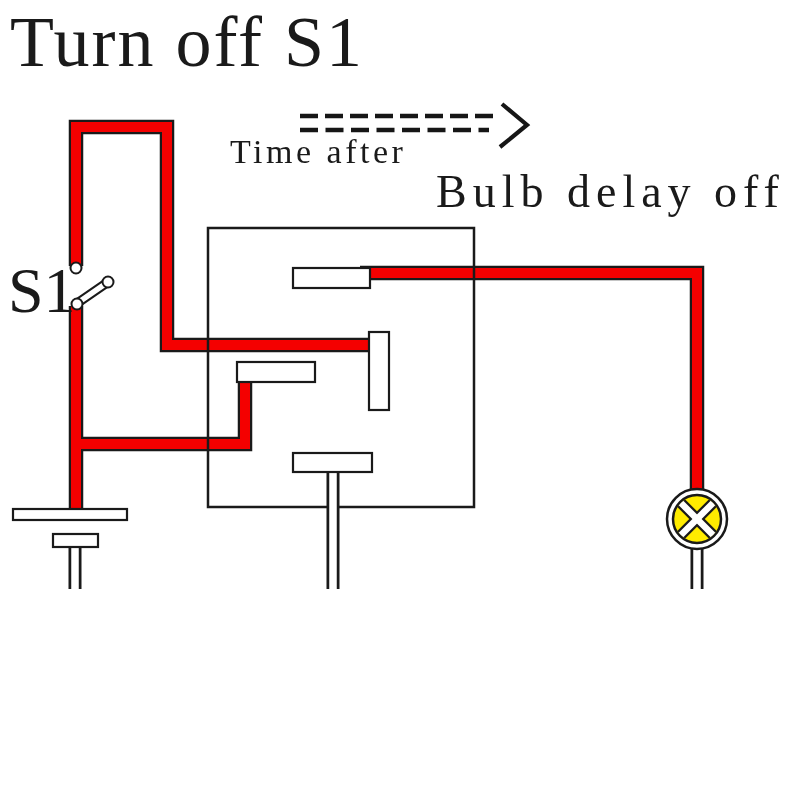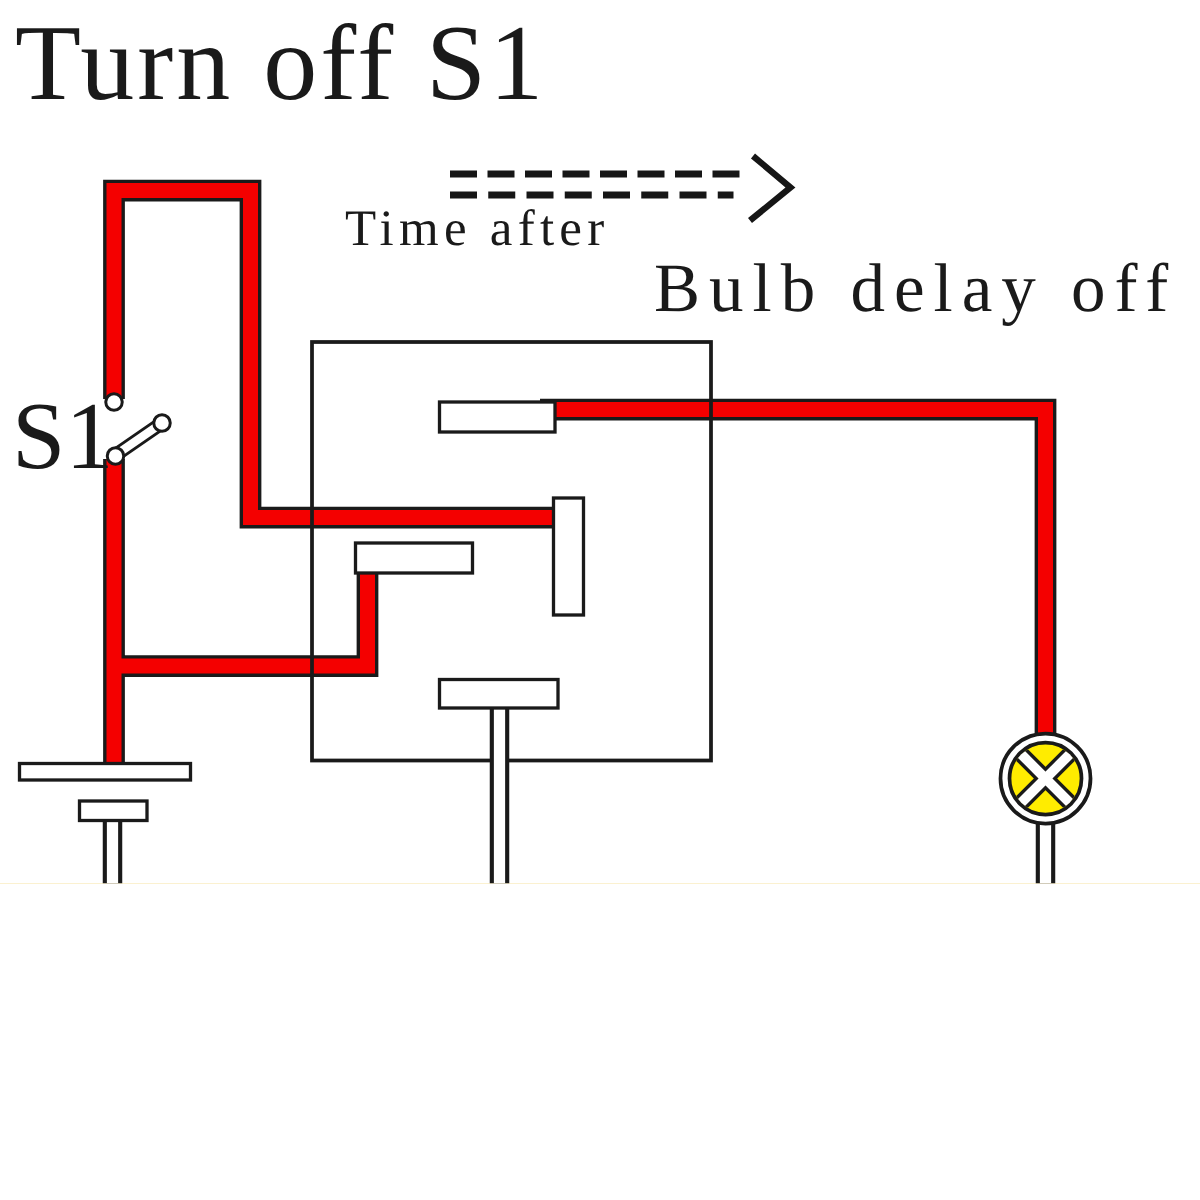--- a/index.html
+++ b/index.html
@@ -1,19 +1,19 @@
 <!DOCTYPE html>
 <html><head>
 <meta charset="utf-8">
 <style>
   html, body { margin: 0; padding: 0; background: #fff; }
   #stage {
     position: relative;
     width: 800px; height: 589px;
-    background: #eab308;
+    background: #0f766e;
     overflow: hidden;
     font-family: "Liberation Serif", "DejaVu Serif", serif;
   }
   svg { display: block; }
   text { fill: #1a1a1a; }
   .title-text   { font-size: 72px; letter-spacing: 2px; }
   .s1-text      { font-size: 64px; }
   .time-text    { font-size: 34px; letter-spacing: 3.5px; }
   .result-text  { font-size: 46px; letter-spacing: 6px; }
 </style>

